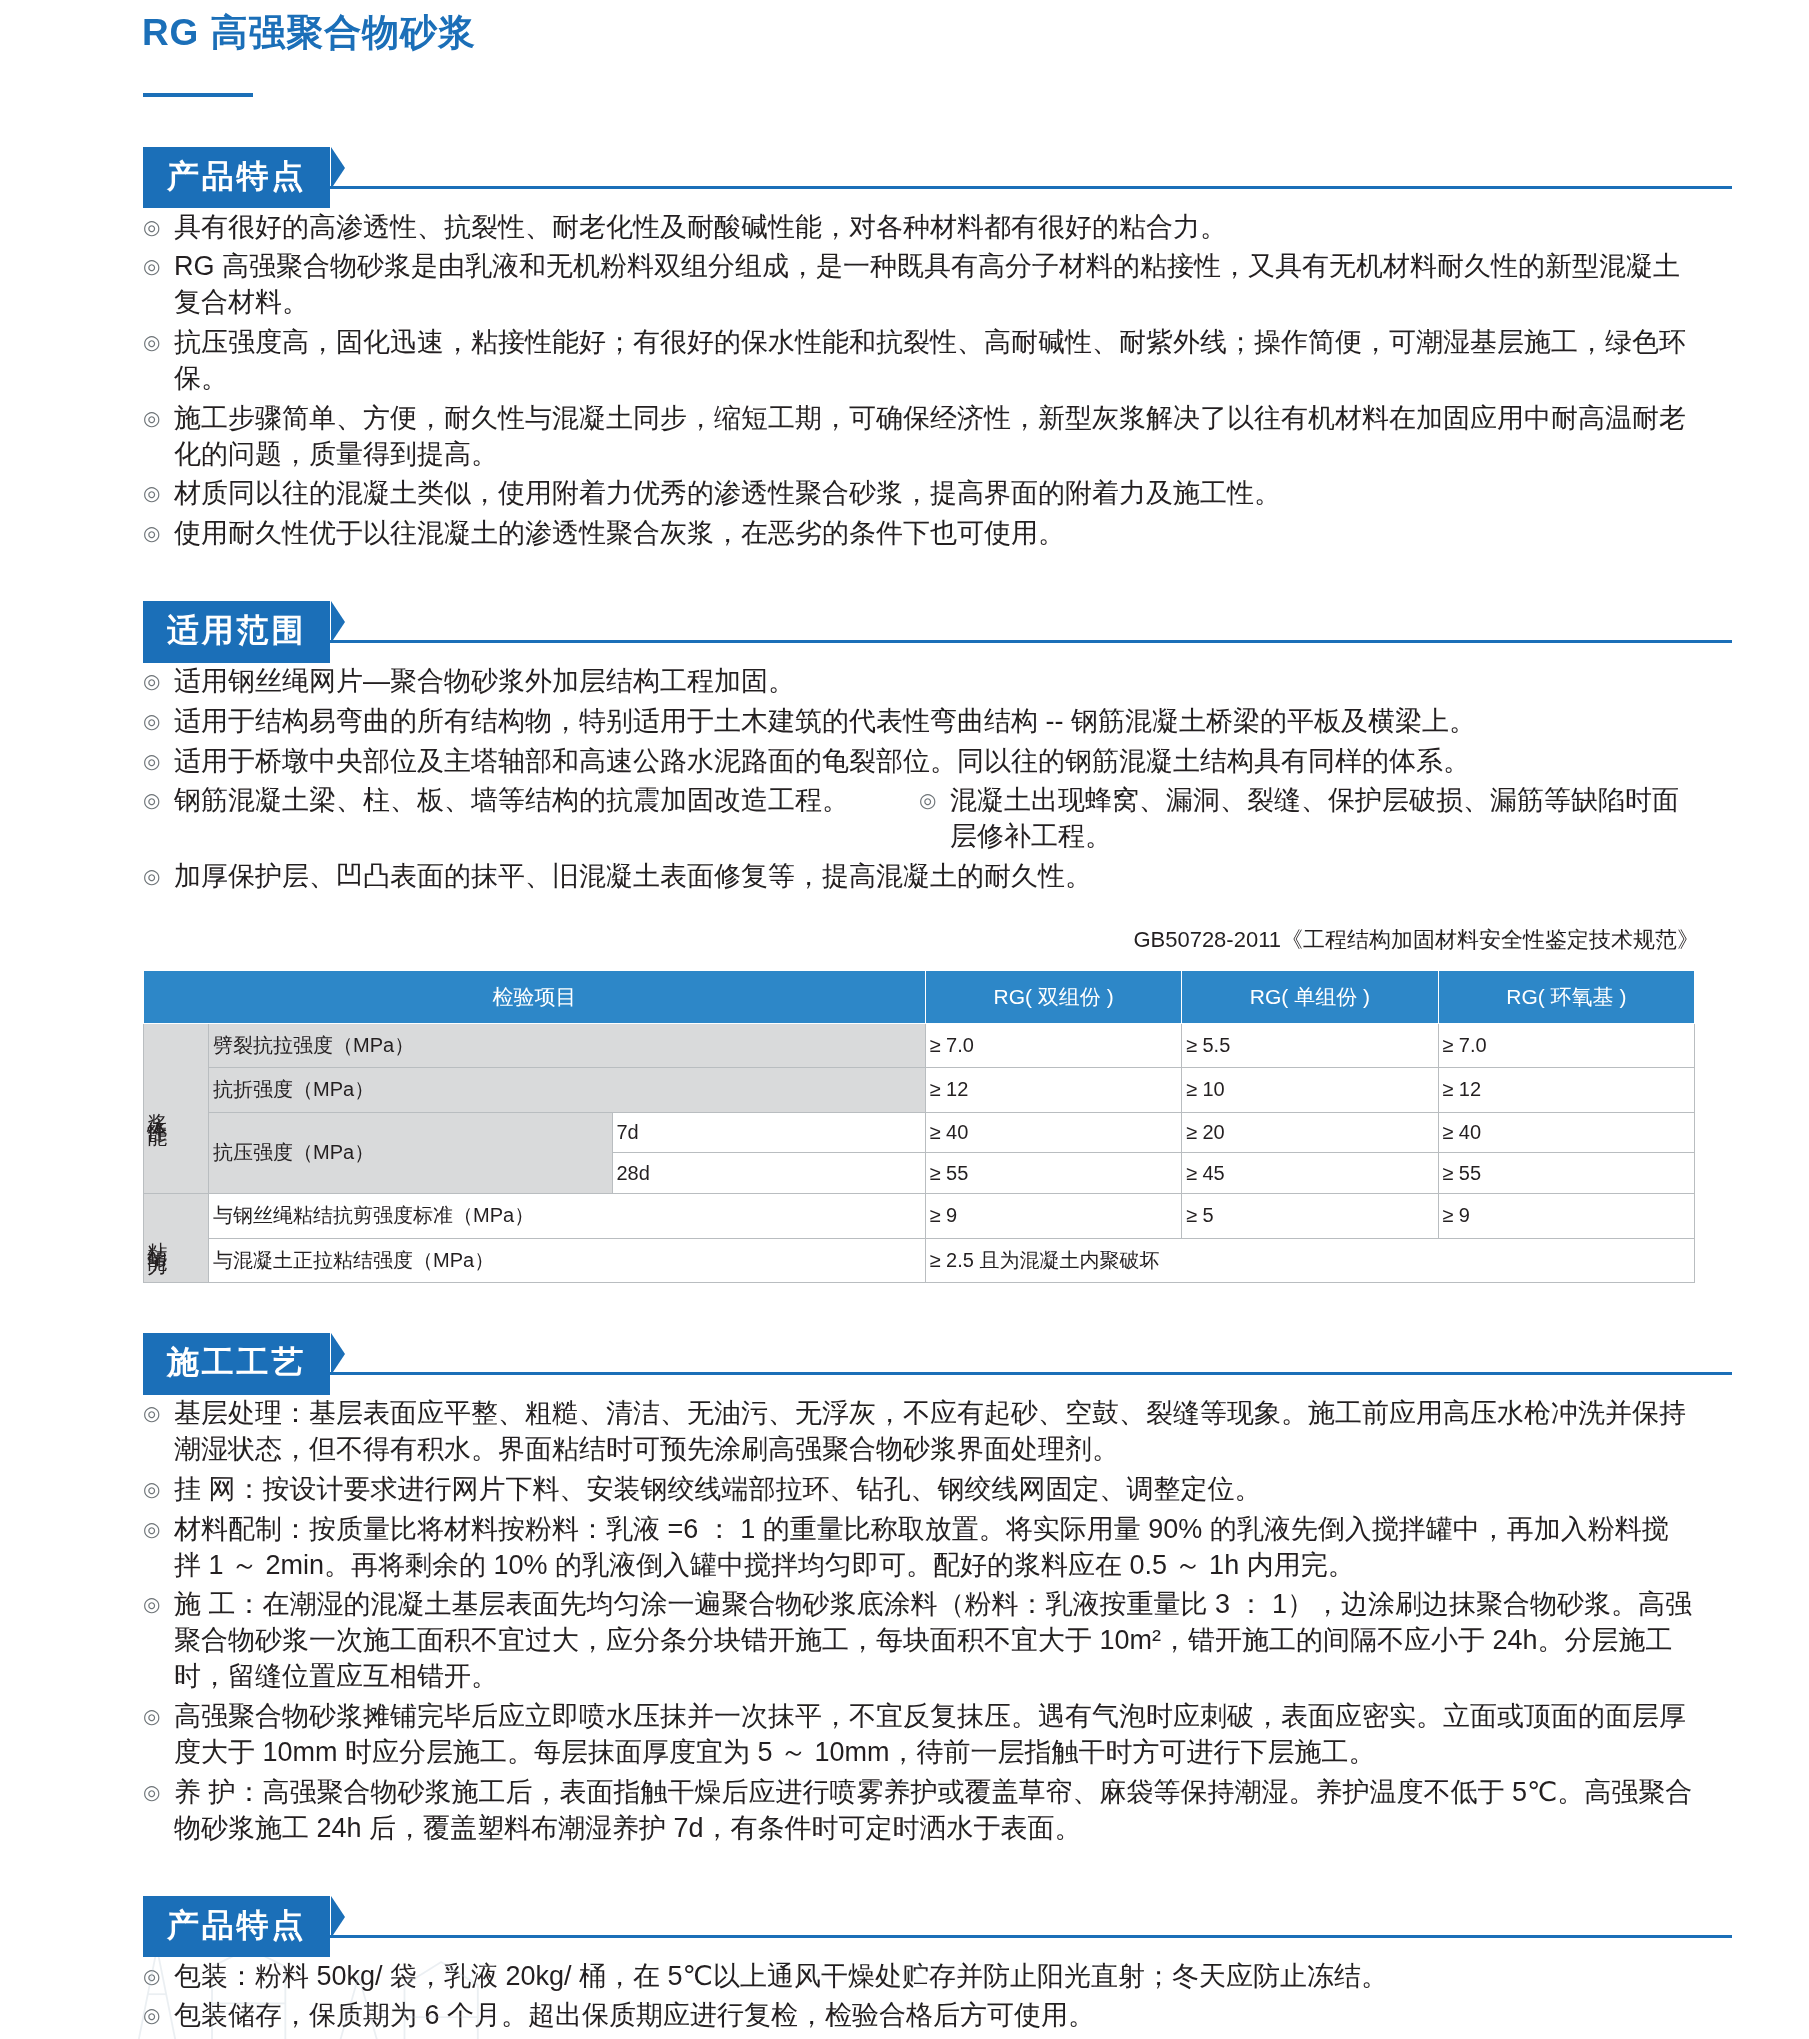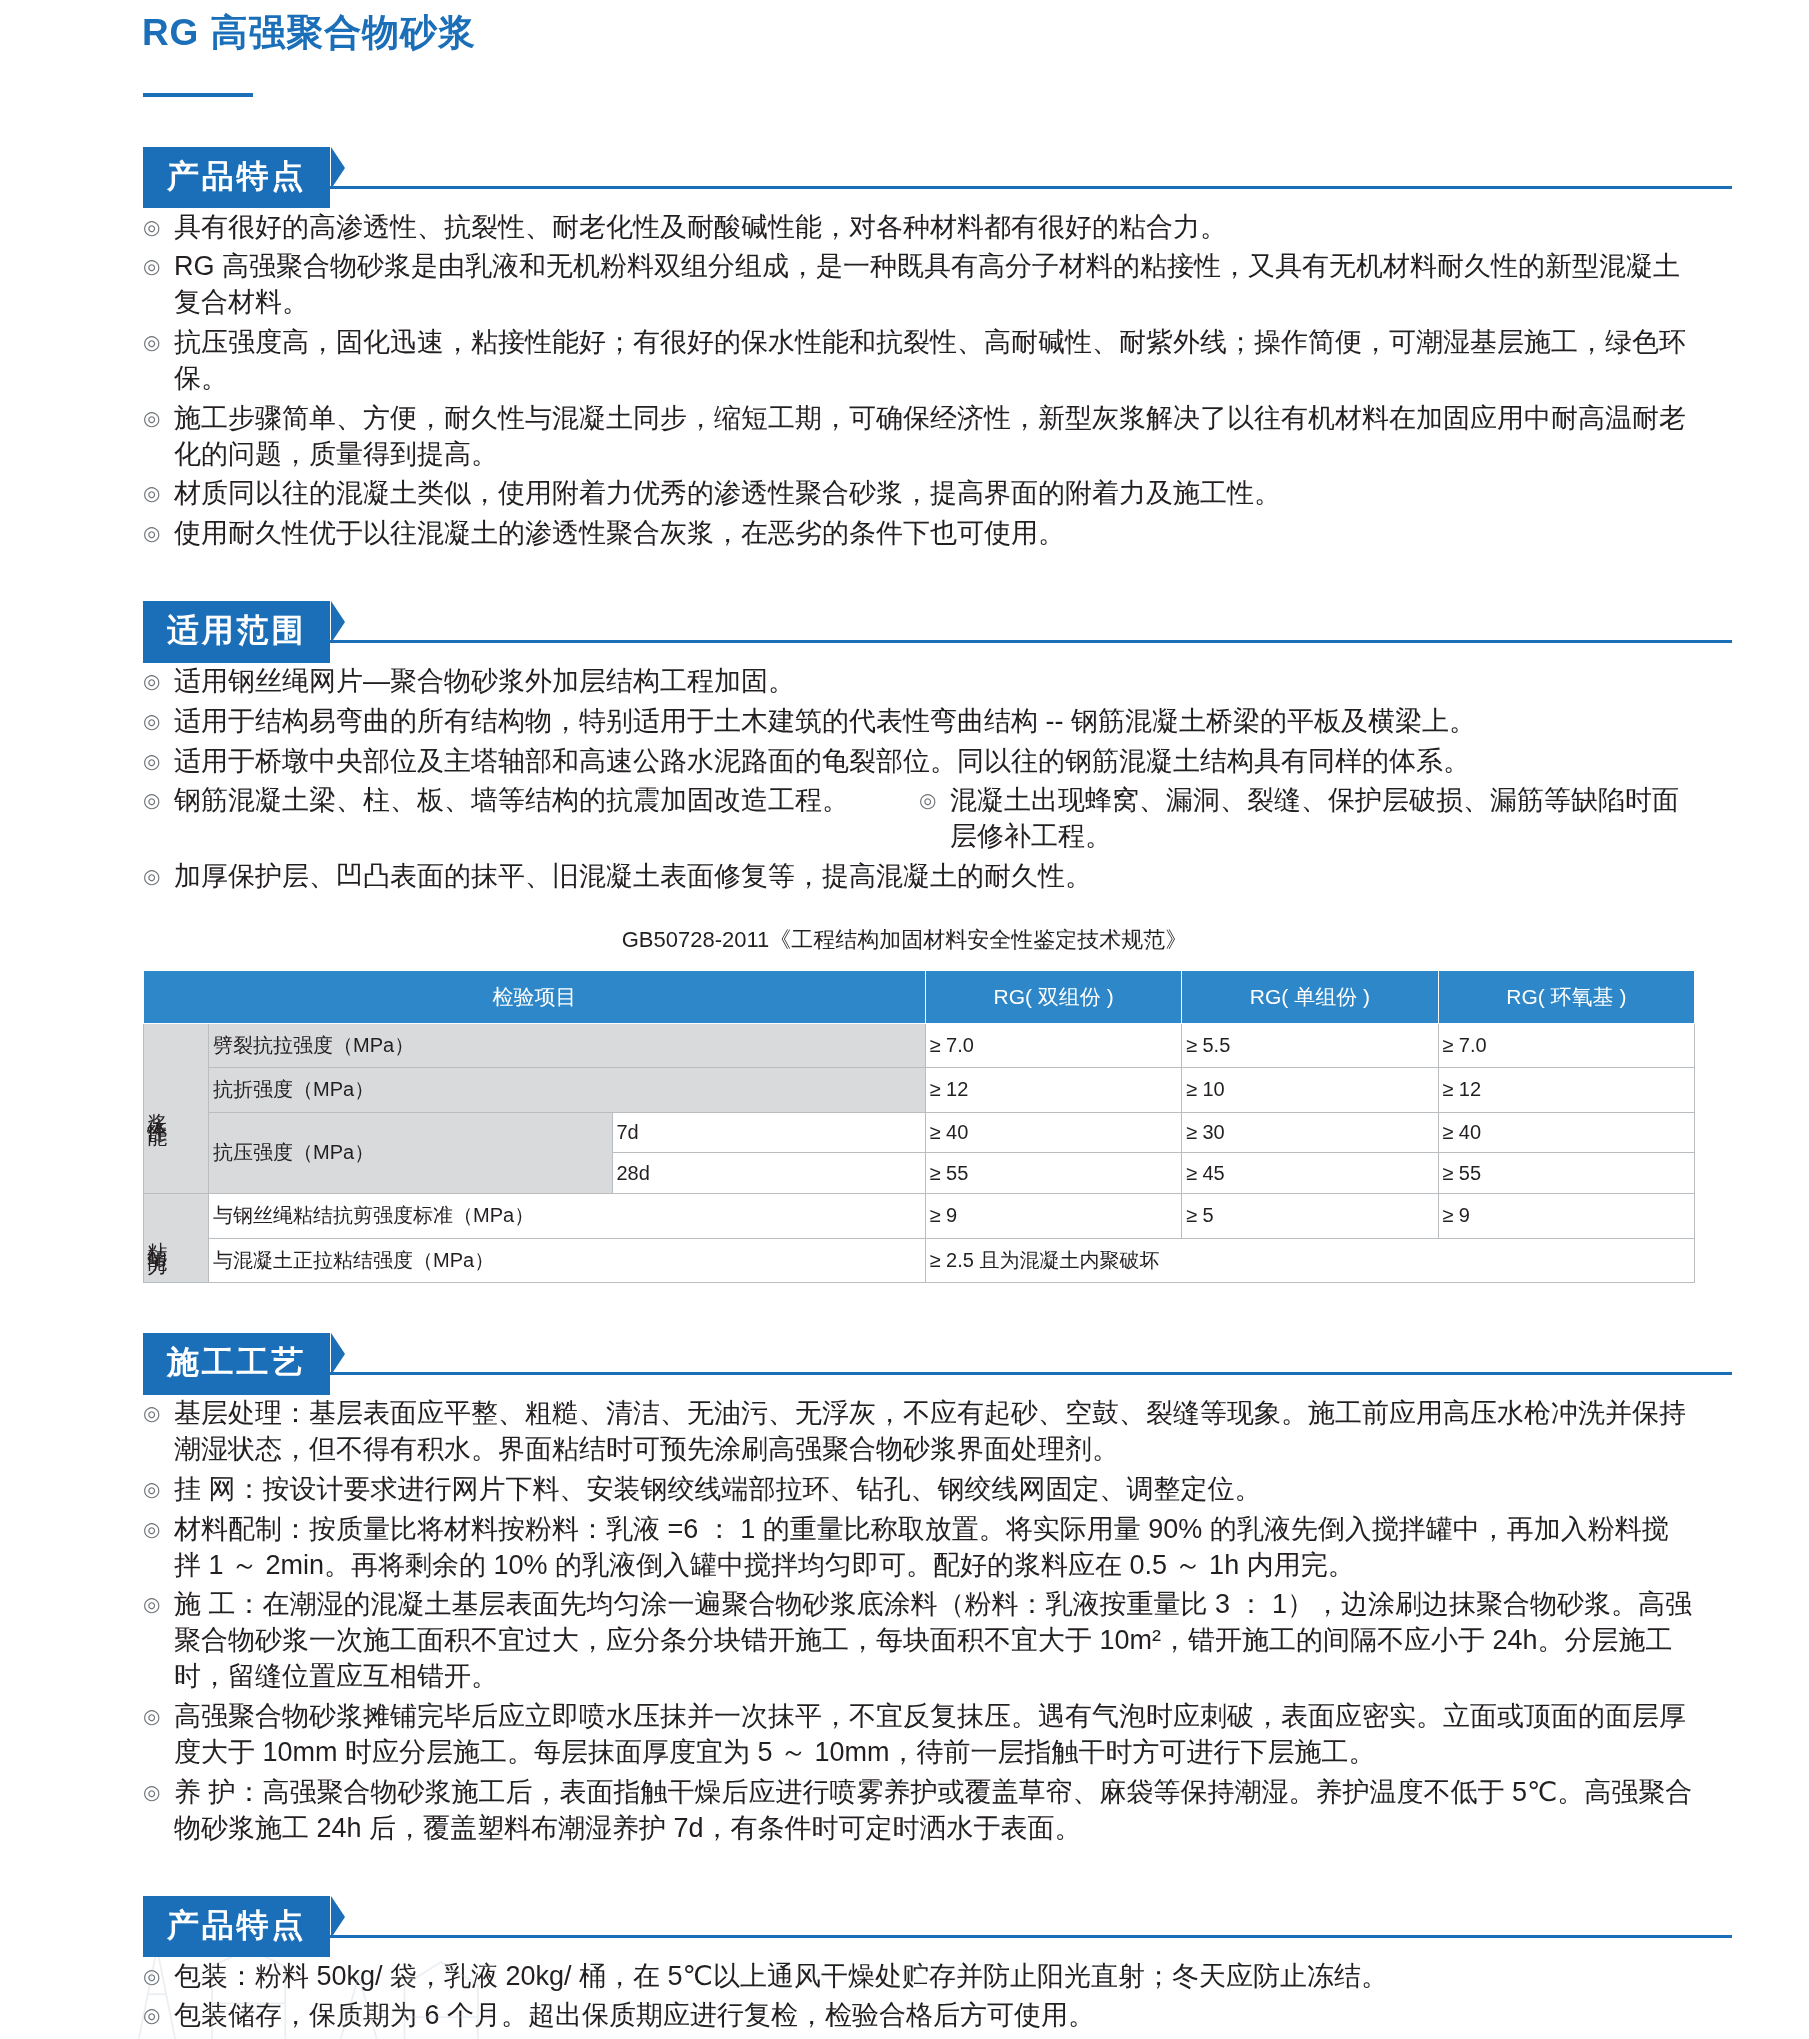--- a/index.html
+++ b/index.html
@@ -98,21 +98,21 @@
   }
   .bullet-inline-wrap {
     display: flex;
     gap: 0px;
   }
   .bullet-half {
     width: 50%;
   }
   
   .table-caption {
-    text-align: center;
+    text-align: right;
     font-size: 22px;
     margin: 31px 0 14.7px 0;
   }
   table.perf {
     border-collapse: collapse;
     width: 1552px;
     margin-left: 33px;
     font-size: 20px;
   }
   table.perf th, table.perf td {
@@ -214,21 +214,21 @@
       <tr>
         <td class="gray" colspan="2">抗折强度（MPa）</td>
         <td>≥ 12</td>
         <td>≥ 10</td>
         <td>≥ 12</td>
       </tr>
       <tr>
         <td class="gray" rowspan="2" style="width:395px">抗压强度（MPa）</td>
         <td>7d</td>
         <td>≥ 40</td>
-        <td>≥ 30</td>
+        <td>≥ 20</td>
         <td>≥ 40</td>
       </tr>
       <tr>
         <td>28d</td>
         <td>≥ 55</td>
         <td>≥ 45</td>
         <td>≥ 55</td>
       </tr>
       <tr>
         <td class="rowhead" rowspan="2">

